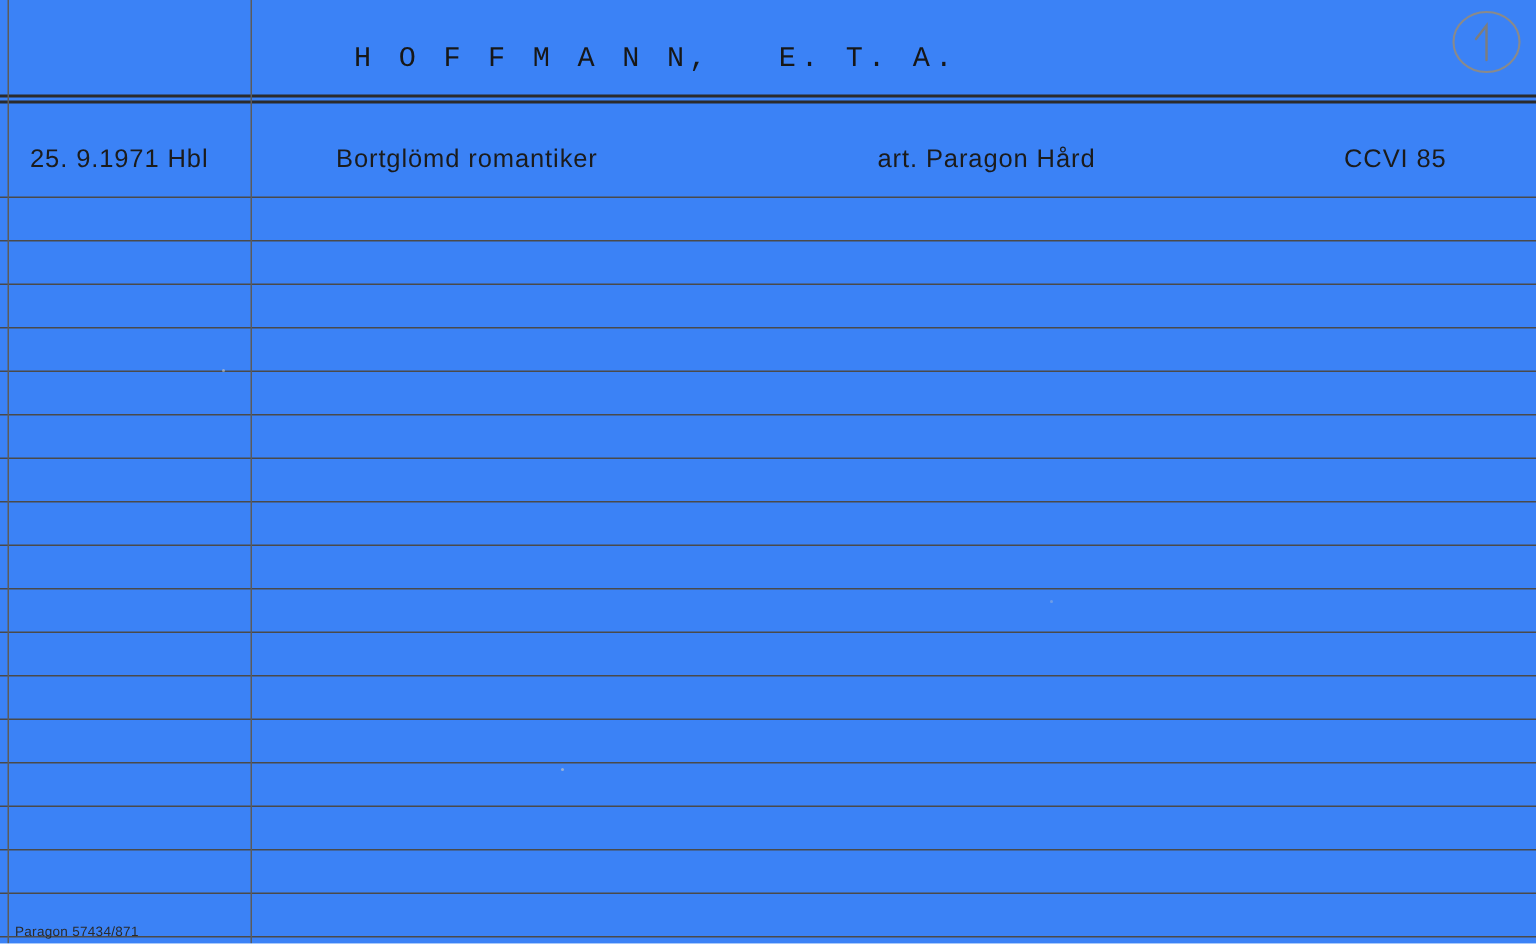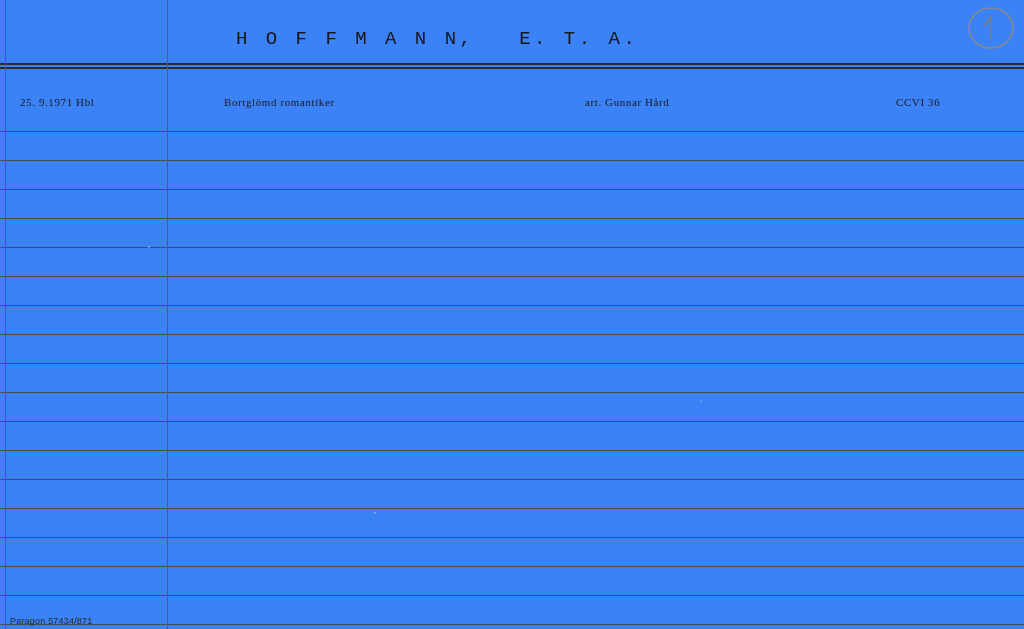--- a/index.html
+++ b/index.html
@@ -57,22 +57,22 @@
     left: 966px;
     top: 6px;
     width: 50px;
     height: 46px;
   }
   #page-number-mark svg { display: block; }
 
   
   .entry {
     position: absolute;
-    font-family: Liberation Serif, serif;
-    font-size: 11px;
+    font-family: Liberation Sans, sans-serif;
+    font-size: 17px;
     color: #1b1b1b;
     white-space: pre;
     letter-spacing: 0.6px;
   }
   #entry-date  { left: 20px;  top: 96px; }
   #entry-title { left: 224px; top: 96px; }
   #entry-author{ left: 585px; top: 96px; }
   #entry-ref   { left: 896px; top: 96px; }
 
   
@@ -130,22 +130,22 @@
 
   <div id="page-number-mark">
     <svg width="50" height="46" viewBox="0 0 50 46" aria-hidden="true">
       <ellipse cx="25" cy="22" rx="22" ry="20" fill="none" stroke="#8a8a8a" stroke-width="1.4"></ellipse>
       <path d="M18 20 L25 11 L25 34" fill="none" stroke="#7d7d7d" stroke-width="1.6" stroke-linecap="round"></path>
     </svg>
   </div>
 
   <div class="entry" id="entry-date">25. 9.1971 Hbl</div>
   <div class="entry" id="entry-title">Bortglömd romantiker</div>
-  <div class="entry" id="entry-author">art. Gunnar Hård</div>
-  <div class="entry" id="entry-ref">CCVI 36</div>
+  <div class="entry" id="entry-author">art. Paragon Hård</div>
+  <div class="entry" id="entry-ref">CCVI 85</div>
 
   <div id="footer-imprint">Paragon 57434/871</div>
 
   <div class="speck" style="left:148px; top:246px"></div>
   <div class="speck" style="left:374px; top:512px"></div>
   <div class="speck" style="left:700px; top:400px; opacity:.35"></div>
 
 </div>
 
 </body></html>

